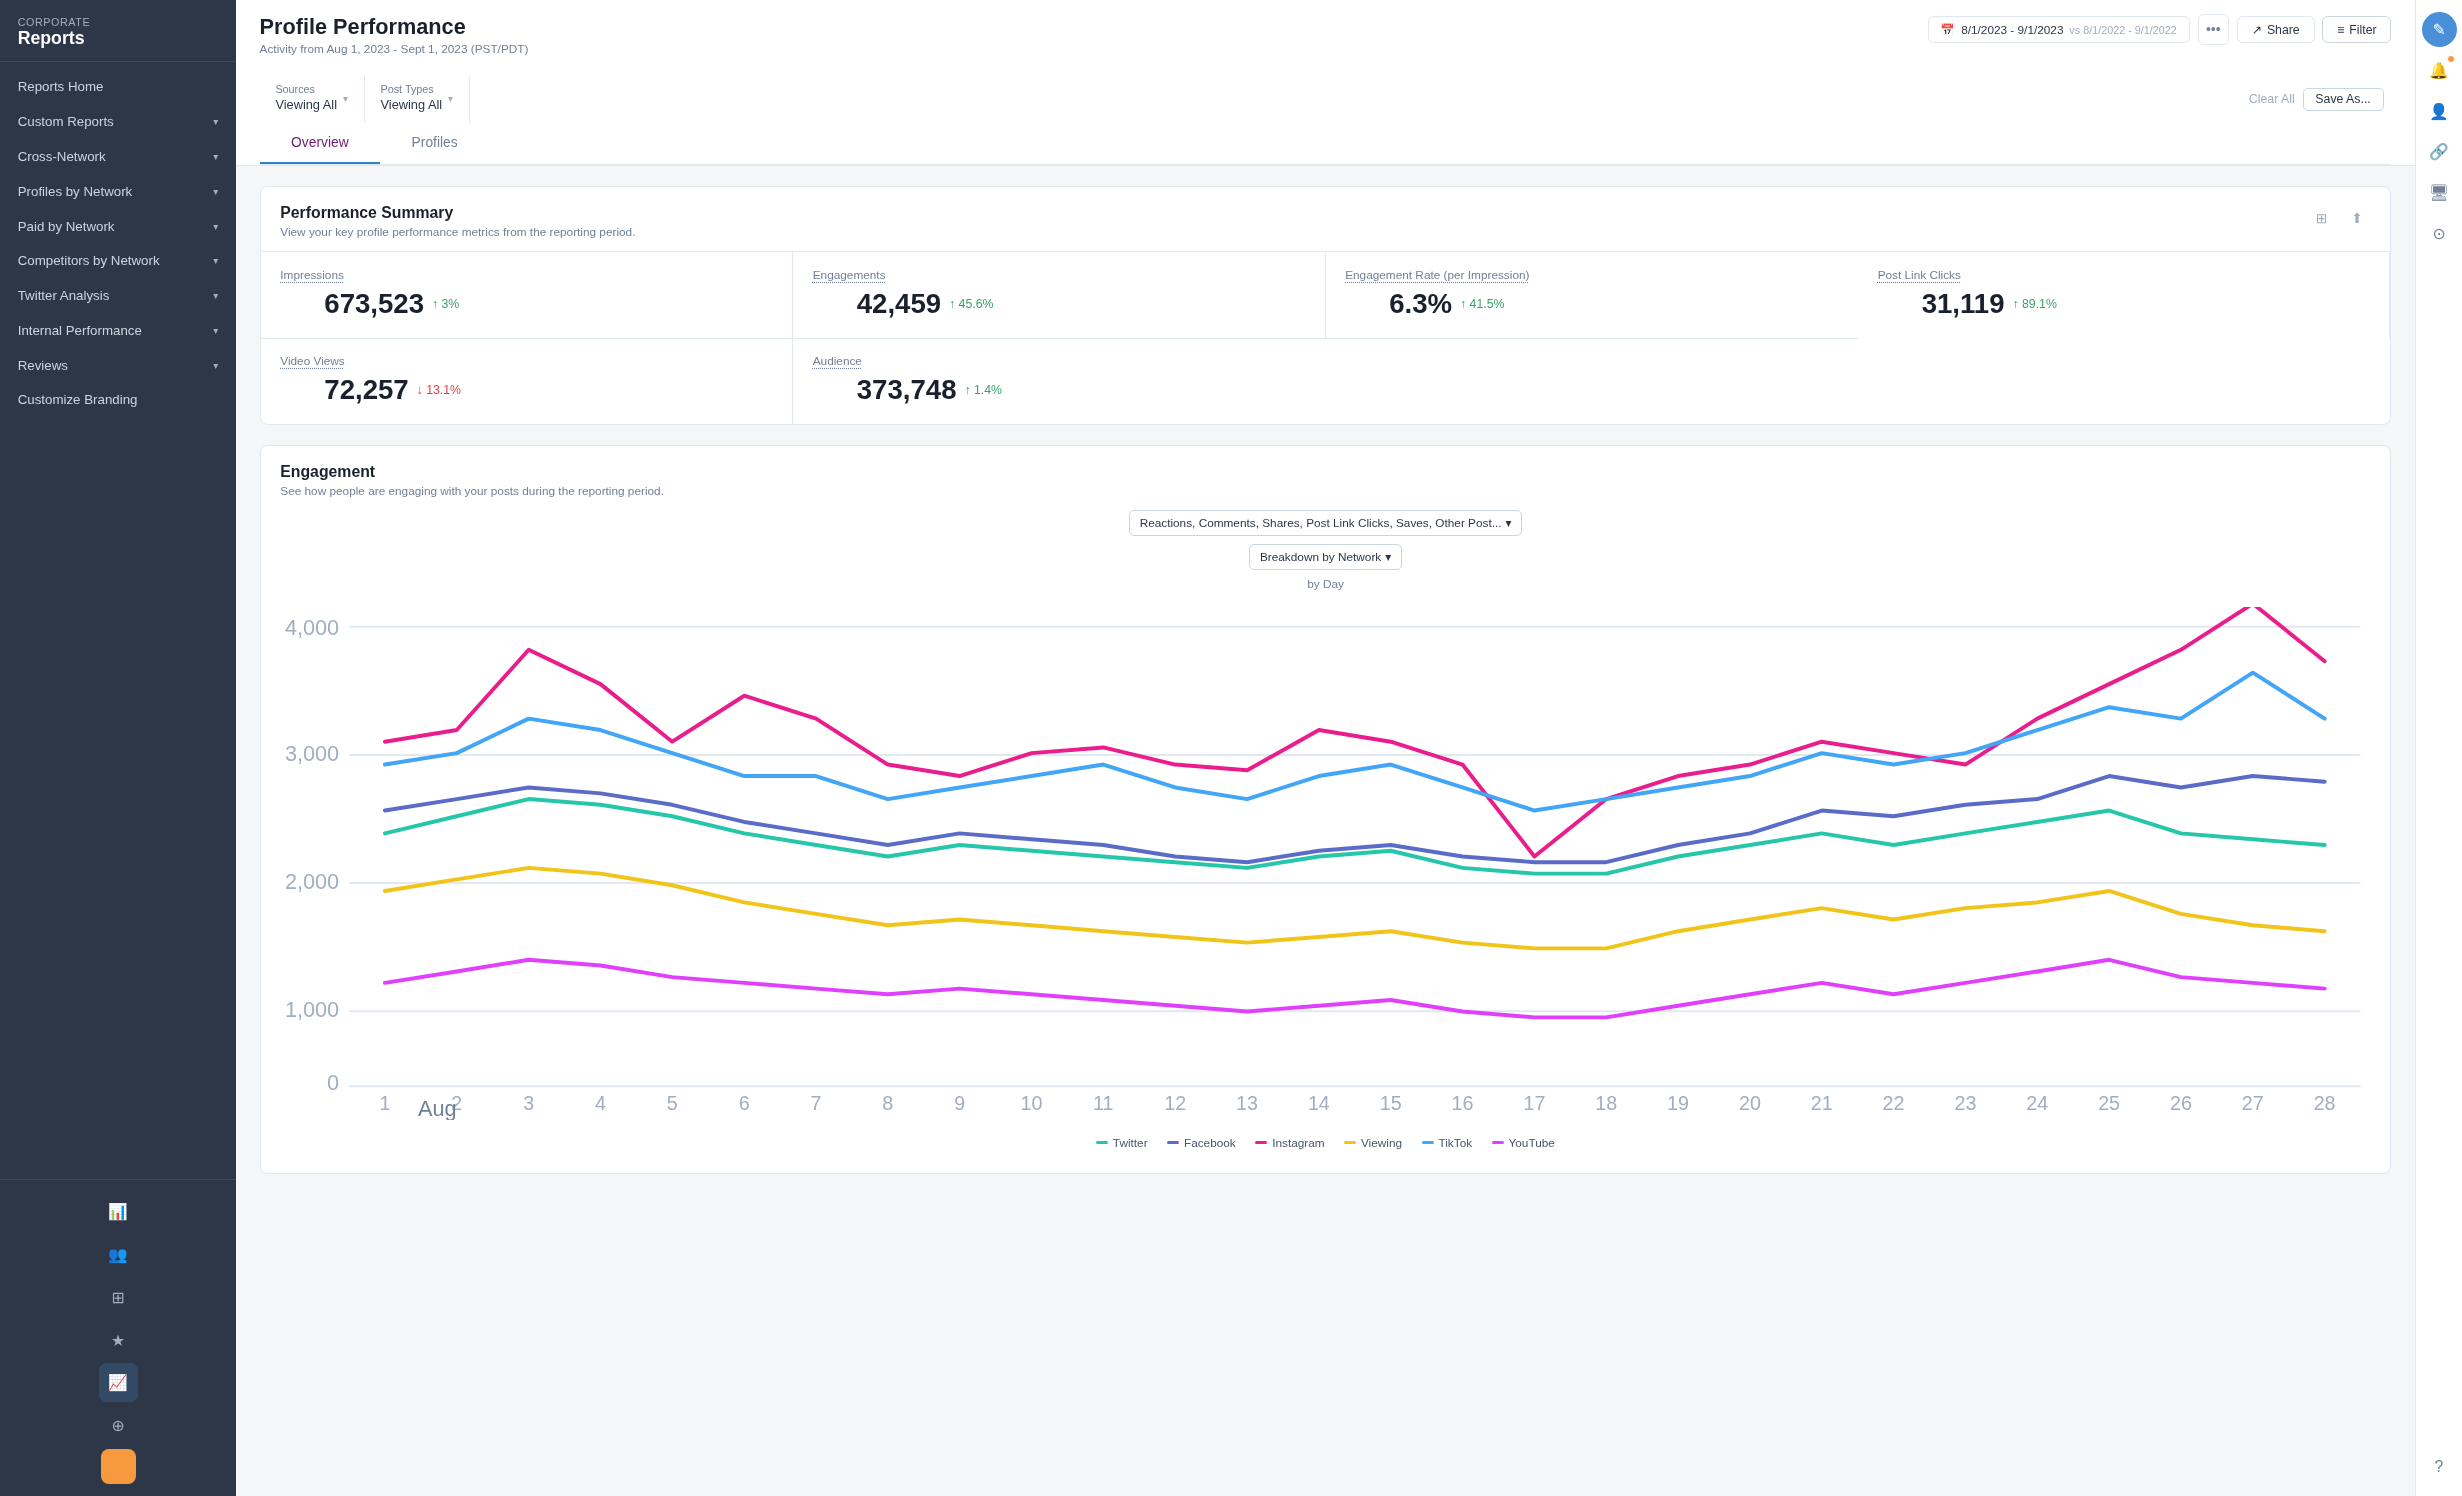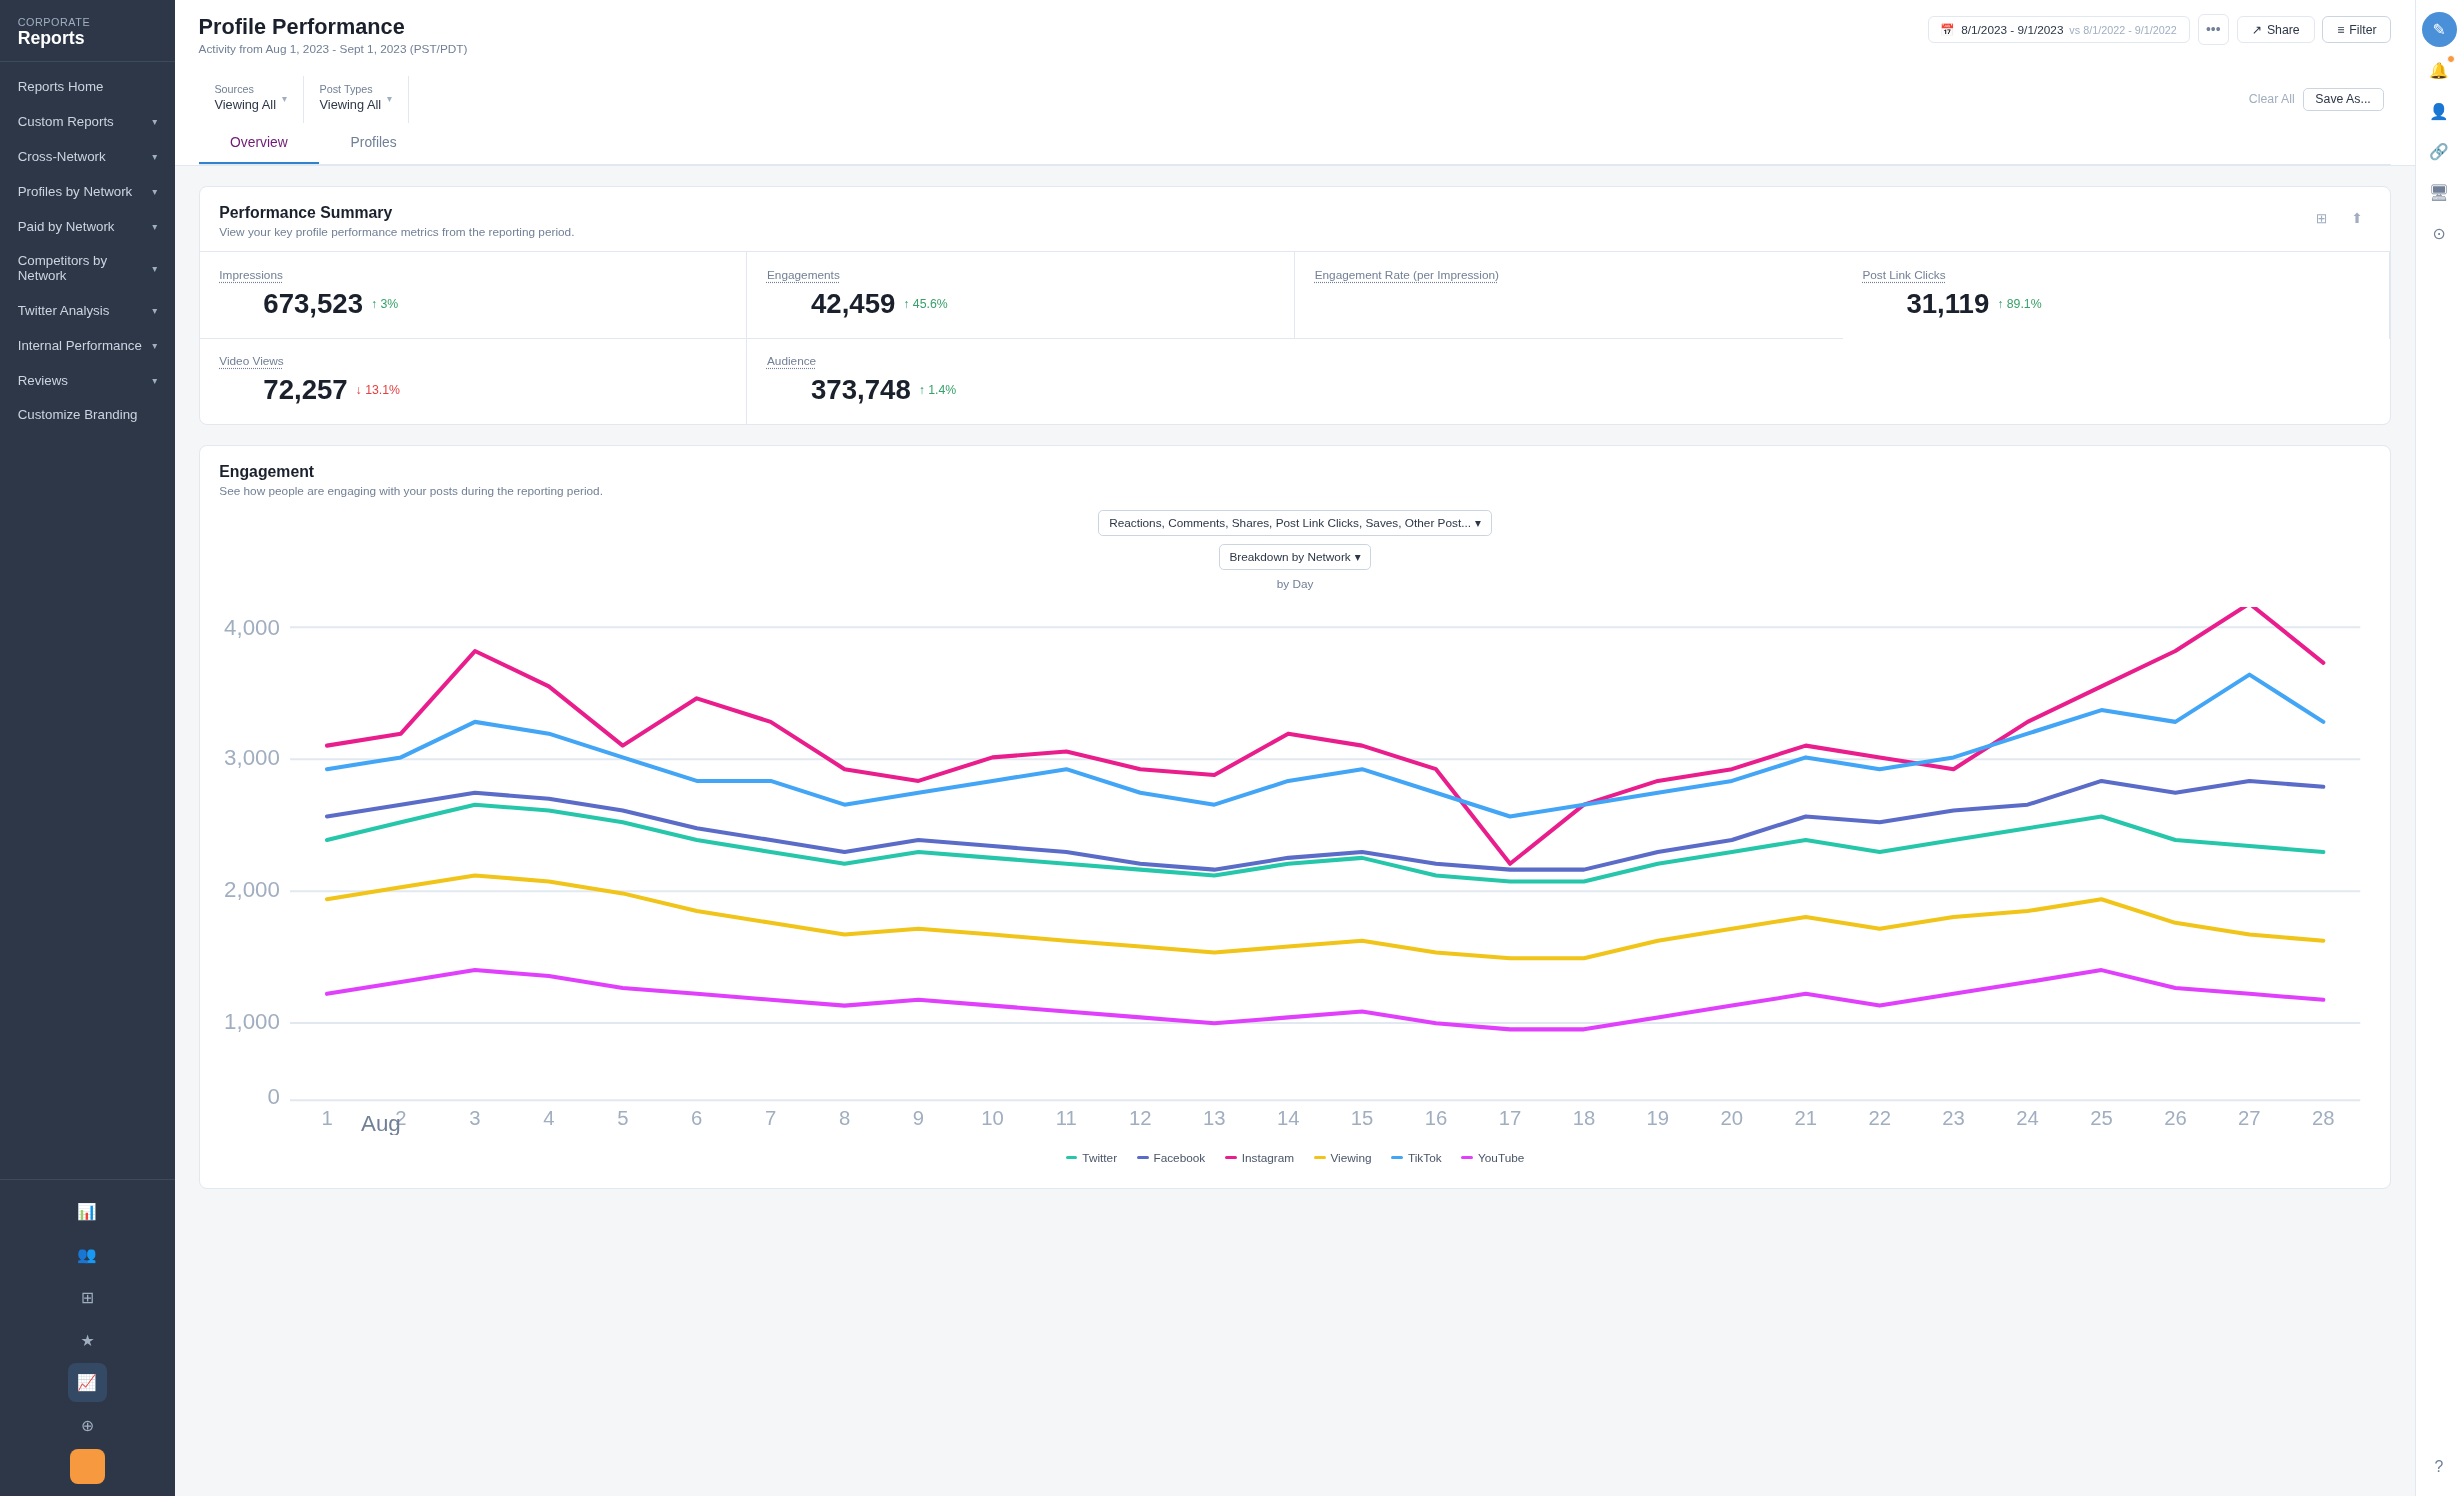--- a/index.html
+++ b/index.html
@@ -1,20 +1,20 @@
 <!DOCTYPE html>
 <html><head>
   <meta charset="utf-8">
   <style>
     * { box-sizing: border-box; margin: 0; padding: 0; }
     body { font-family: -apple-system, BlinkMacSystemFont, 'Segoe UI', sans-serif; background: #f5f6f8; display: flex; height: 100vh; overflow: hidden; }
 
     
     .sidebar {
-      width: 175px;
+      width: 236px;
       background: #2d3748;
       color: #e2e8f0;
       display: flex;
       flex-direction: column;
       flex-shrink: 0;
       height: 100vh;
       overflow-y: auto;
     }
     .sidebar-brand {
       padding: 15.8px 17.7px 11.8px;
@@ -493,20 +493,24 @@
           </div>
           <div class="metric-cell">
             <div class="metric-label">Engagements</div>
             <div class="metric-value">
               <span>42,459</span>
               <span class="metric-change up">↑ 45.6%</span>
             </div>
           </div>
           <div class="metric-cell">
             <div class="metric-label">Engagement Rate (per Impression)</div>
+            <div class="metric-value">
+              <span>6.3%</span>
+              <span class="metric-change up">↑ 41.5%</span>
+            </div>
           </div>
           <div class="metric-cell">
             <div class="metric-label">Post Link Clicks</div>
             <div class="metric-value">
               <span>31,119</span>
               <span class="metric-change up">↑ 89.1%</span>
             </div>
           </div>
           <div class="metric-cell">
             <div class="metric-label">Video Views</div>

